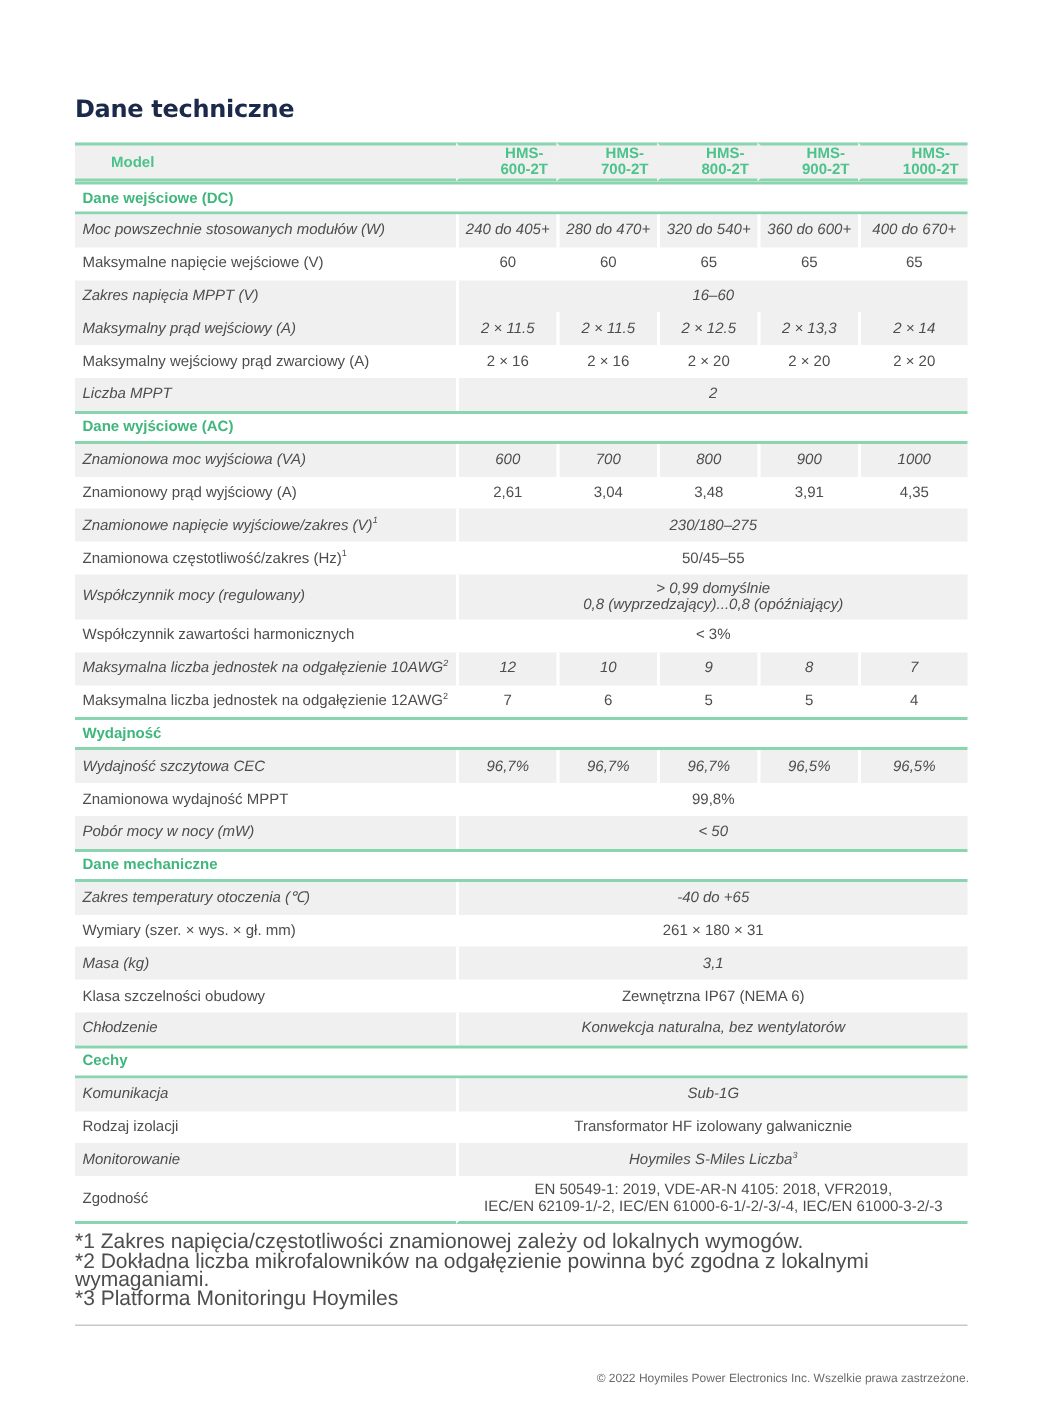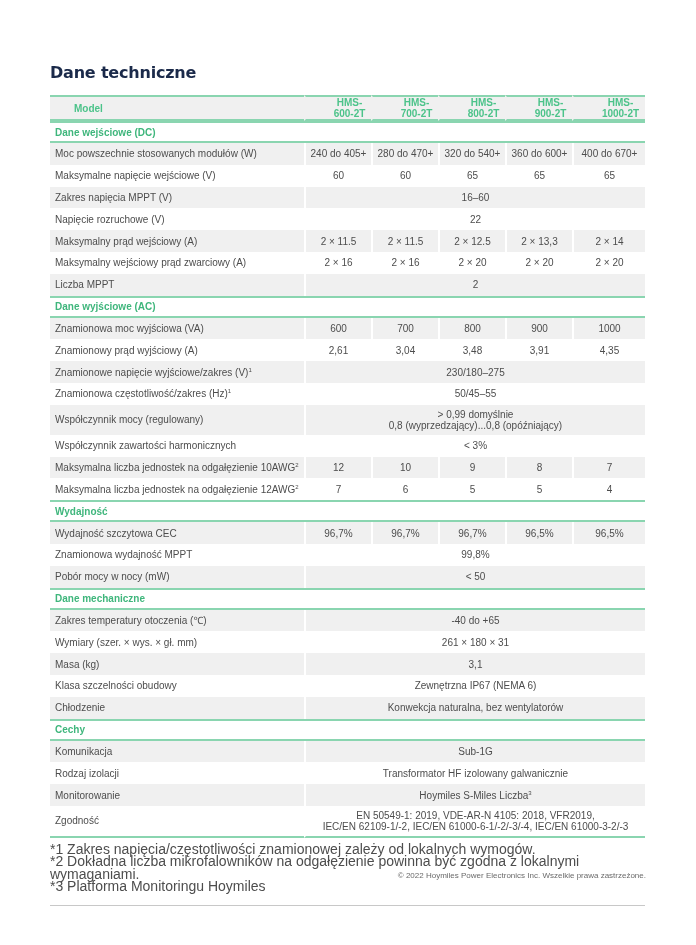--- a/index.html
+++ b/index.html
@@ -2,30 +2,30 @@
 <html><head>
   <meta charset="utf-8">
   <style>
     html, body { margin: 0; padding: 0; background: #ffffff; }
     body { width: 696px; height: 945px; position: relative; font-family: "Liberation Sans", sans-serif; color: #4a4a4a; }
     .page { position: absolute; left: 50px; top: 44px; width: 595px; margin-top: 17px; }
     .title { font-family: "DejaVu Sans", sans-serif; font-weight: bold; font-size: 16px; color: #1b2a4a; margin: 0 0 10px 0; height: 24px; line-height: 24px; letter-spacing: -0.2px; }
     table { border-collapse: separate; border-spacing: 0; width: 595px; font-size: 10px; table-layout: fixed; }
     td { height: 21.8px; padding: 0 5px; vertical-align: middle; color: #4d4d4d; line-height: 11px; }
     td.v { text-align: center; border-left: 2px solid #ffffff; padding: 0 2px; }
-    tr.shade td { background: #f0f0f0; }
+    tr.shade td { background: #f0f0f0; font-style: italic; }
     tr.hdr td { background: #f0f0f0; color: #4cc38a; font-weight: bold; border-top: 2px solid #8ad5b0; border-bottom: 2px solid #8ad5b0; height: 20px; padding-left: 24px; }
     tr.hdr td.v { border-left: 2px solid #f0f0f0; }
     tr.sec td { color: #3fb67c; font-weight: bold; border-top: 2px solid #8ad5b0; border-bottom: 2px solid #8ad5b0; height: 18px; background: #ffffff; }
     tr.last td { border-bottom: 2px solid #8ad5b0; }
     tr.tall td { height: 30px; }
     sup { font-size: 6px; vertical-align: super; line-height: 0; }
     .notes { margin-top: 5px; font-size: 14px; color: #4d4d4d; line-height: 12.5px; }
     .rule { border-top: 1px solid #c8c8c8; margin-top: 12px; }
-    .copy { position: absolute; right: 50px; top: 871px; font-size: 8px; color: #6a6a6a; }
+    .copy { position: absolute; right: 50px; top: 914px; font-size: 8px; color: #6a6a6a; }
   </style>
 </head>
 <body>
 
 <div class="page">
   <h1 class="title">Dane techniczne</h1>
 
   <table>
     <colgroup>
       <col style="width:254px">
@@ -61,24 +61,20 @@
         <td class="v">60</td>
         <td class="v">60</td>
         <td class="v">65</td>
         <td class="v">65</td>
         <td class="v">65</td>
       </tr>
       <tr class="shade">
         <td>Zakres napięcia MPPT (V)</td>
         <td class="v" colspan="5">16–60</td>
       </tr>
-      <tr>
-        <td>Napięcie rozruchowe (V)</td>
-        <td class="v" colspan="5">22</td>
-      </tr>
       <tr class="shade">
         <td>Maksymalny prąd wejściowy (A)</td>
         <td class="v">2 × 11.5</td>
         <td class="v">2 × 11.5</td>
         <td class="v">2 × 12.5</td>
         <td class="v">2 × 13,3</td>
         <td class="v">2 × 14</td>
       </tr>
       <tr>
         <td>Maksymalny wejściowy prąd zwarciowy (A)</td>

